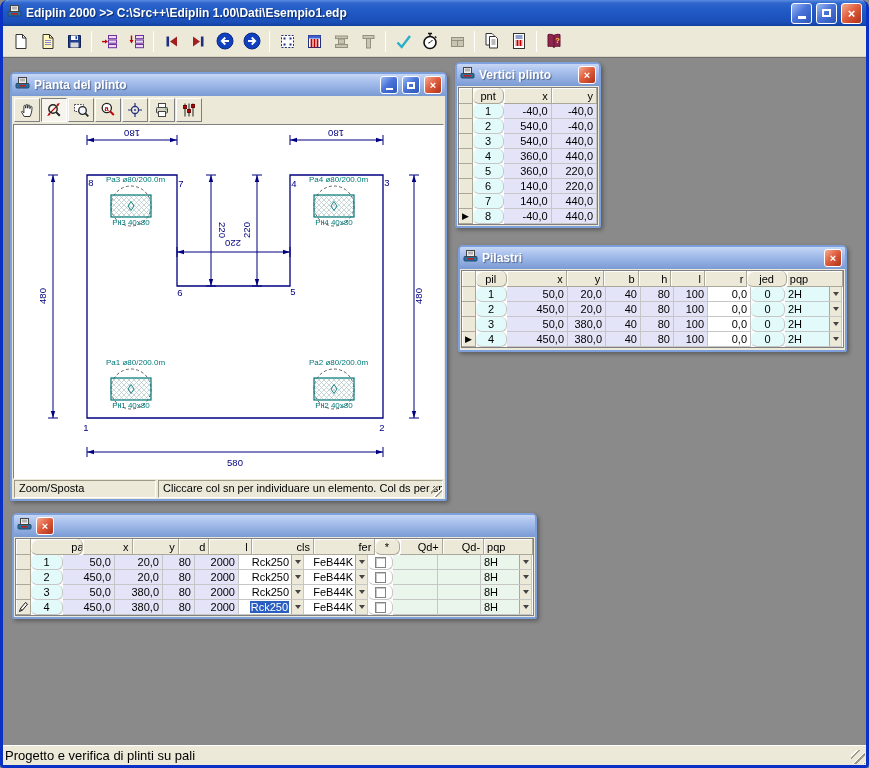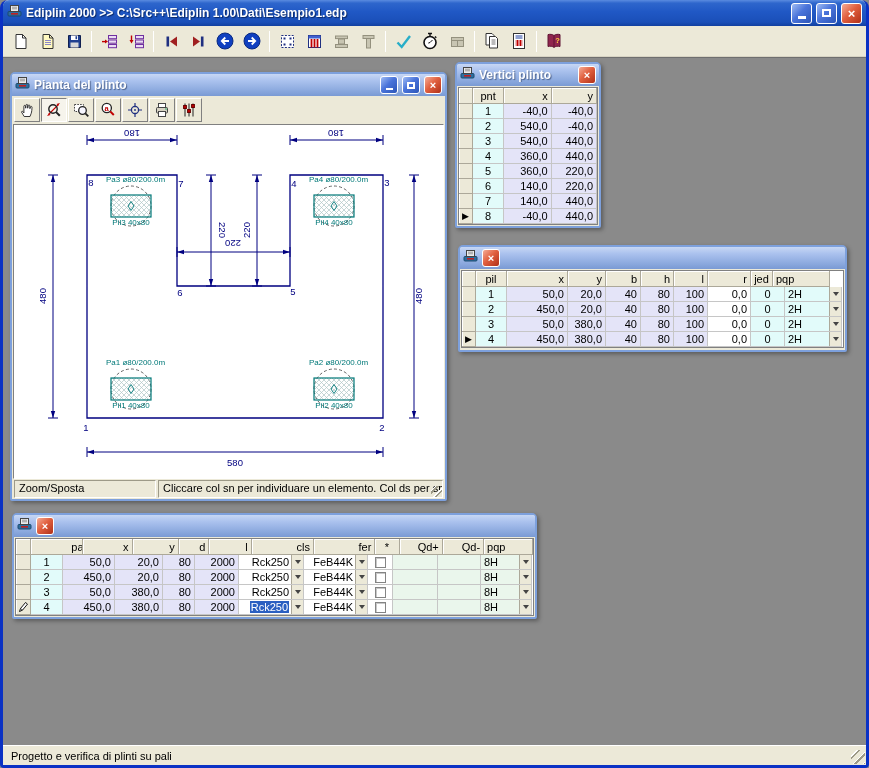--- a/index.html
+++ b/index.html
@@ -20,21 +20,21 @@
   .sm .glyph-max{width:8px;height:7px;}
 
   .menubar{height:21px;flex:0 0 21px;background:#ECE9D8;display:flex;align-items:center;font-size:11px;color:#000;border-bottom:1px solid #fff;padding-left:2px;}
   .menu-item{padding:3px 8px;}
   .toolbar{height:31px;flex:0 0 31px;background:#ECE9D8;display:flex;align-items:center;padding:0 4px;gap:1px;border-bottom:1px solid #D8D4C4;}
   .tb-btn{width:26px;height:25px;display:flex;align-items:center;justify-content:center;border:1px solid transparent;background:transparent;}
   .tb-sep{width:1px;height:21px;background:#ACA899;border-right:1px solid #fff;margin:0 3px;flex:0 0 auto;}
 
   .mdi{flex:1 1 auto;position:relative;background:#8A8A8A;overflow:hidden;border-top:1px solid #6F6F6F;}
 
-  .statusbar{height:20px;flex:0 0 20px;background:#ECE9D8;border-top:1px solid #fff;display:flex;align-items:center;font-size:11px;padding:2px 8px;position:relative;text-align:center;}
+  .statusbar{height:20px;flex:0 0 20px;background:#ECE9D8;border-top:1px solid #fff;display:flex;align-items:center;font-size:13px;padding:2px 2px;position:relative;text-align:center;}
   .grip{position:absolute;right:1px;bottom:1px;width:14px;height:14px;background:
     linear-gradient(135deg,transparent 0 50%,transparent 50%),
     repeating-linear-gradient(135deg,transparent 0 4px,#fff 4px 5px,#9D9A88 5px 7px);}
 
   
   .child{position:absolute;border:2px solid #7DA0DC;border-radius:5px 5px 2px 2px;background:#ECE9D8;display:flex;flex-direction:column;box-shadow:2px 2px 4px rgba(0,0,0,.35);}
   .child-title{height:22px;flex:0 0 22px;background:linear-gradient(180deg,#C7D7F4 0%,#ABC2EE 30%,#8FACE0 70%,#7A9AD4 100%);display:flex;align-items:center;gap:4px;padding:0 3px;border-radius:2px 2px 0 0;}
   .child-title .title-text{font-size:12px;text-shadow:1px 1px 1px rgba(60,80,120,.8);}
 
   
@@ -49,21 +49,21 @@
 
   
   .gridwrap{flex:1;margin:0;background:#ECE9D8;padding:1px;}
   .grid{background:#fff;border:1px solid #808080;font-size:11px;color:#000;}
   .grow{display:flex;height:15px;}
   .grow.hdr-row{height:16px;}
   .gcell{height:100%;border-right:1px solid #C6C6C6;border-bottom:1px solid #C6C6C6;padding:0 3px;display:flex;align-items:center;overflow:hidden;white-space:nowrap;}
   .hdr{background:#ECE9D8;border-right:1px solid #ACA899;border-bottom:1px solid #ACA899;box-shadow:inset 1px 1px 0 #fff;}
   .selc{background:#ECE9D8;border-right:1px solid #ACA899;border-bottom:1px solid #ACA899;box-shadow:inset 1px 0 0 #fff;justify-content:center;padding:0 1px;}
   .al-r{justify-content:flex-end;}
-  .al-c{justify-content:center;}
+  .al-c{justify-content:center;border-radius:6px;}
   .bg-id{background:#E2FBFA;}
   .bg-num{background:#E4E4F8;}
   .bg-white{background:#FFFFFF;}
   .bg-green{background:#EAF6EC;}
   .dropbtn{flex:0 0 12px;align-self:stretch;margin-left:2px;margin-right:-3px;background:#ECE9D8;border-left:1px solid #ACA899;display:flex;align-items:center;justify-content:center;}
   .dropbtn i{width:0;height:0;border-left:3px solid transparent;border-right:3px solid transparent;border-top:4px solid #444;}
   .dropval{flex:1;overflow:hidden;}
   .dropval.selected{background:#2A5FC1;color:#fff;padding:0 1px;flex:0 1 auto;}
   .cb{width:11px;height:11px;background:#fff;border:1px solid #848484;box-shadow:inset 1px 1px 0 #c8c8c8;}
   .marker{font-size:9px;line-height:1;}
@@ -509,34 +509,35 @@
     </div>
 
     <div class="child" style="left:455px;top:187px;width:389px;height:107px;">
       <div class="child-title">
         <span class="ch-icon"><svg width="15" height="15" viewBox="0 0 15 15">
               <rect x="1" y="7.5" width="13" height="4.5" rx="1" fill="#2E6E9E" stroke="#1A4A6E"></rect>
               <rect x="3.5" y="1.5" width="8" height="6" fill="#ECECEC" stroke="#444"></rect>
               <path d="M5 3.2h5M5 4.8h5" stroke="#999"></path>
               <rect x="4" y="9" width="7" height="1.6" fill="#C02020"></rect>
             </svg></span>
+        <span class="title-text">Pilastri</span>
         <span class="win-btn btn-red sm">×</span>
       </div>
       <div class="gridwrap" id="grid-pilastri">
           <div class="grid">
             <div class="grow hdr-row">
               <div class="gcell hdr" style="width: 14px;"></div>
               <div class="gcell hdr al-c" style="width: 31px;">pil</div>
               <div class="gcell hdr al-r" style="width: 61px;">x</div>
               <div class="gcell hdr al-r" style="width: 38px;">y</div>
               <div class="gcell hdr al-r" style="width: 35px;">b</div>
               <div class="gcell hdr al-r" style="width: 33px;">h</div>
               <div class="gcell hdr al-r" style="width: 34px;">l</div>
               <div class="gcell hdr al-r" style="width: 43px;">r</div>
-              <div class="gcell hdr al-c" style="width: 22px;">jed</div>
+              <div class="gcell hdr al-c" style="width: 40px;">jed</div>
               <div class="gcell hdr " style="width: 57px;">pqp</div>
             </div>
             <div class="grow">
               <div class="gcell selc" style="width: 14px;"></div>
               <div class="gcell bg-id al-c" style="width: 31px;">1</div>
               <div class="gcell bg-num al-r" style="width: 61px;">50,0</div>
               <div class="gcell bg-num al-r" style="width: 38px;">20,0</div>
               <div class="gcell bg-num al-r" style="width: 35px;">40</div>
               <div class="gcell bg-num al-r" style="width: 33px;">80</div>
               <div class="gcell bg-num al-r" style="width: 34px;">100</div>

